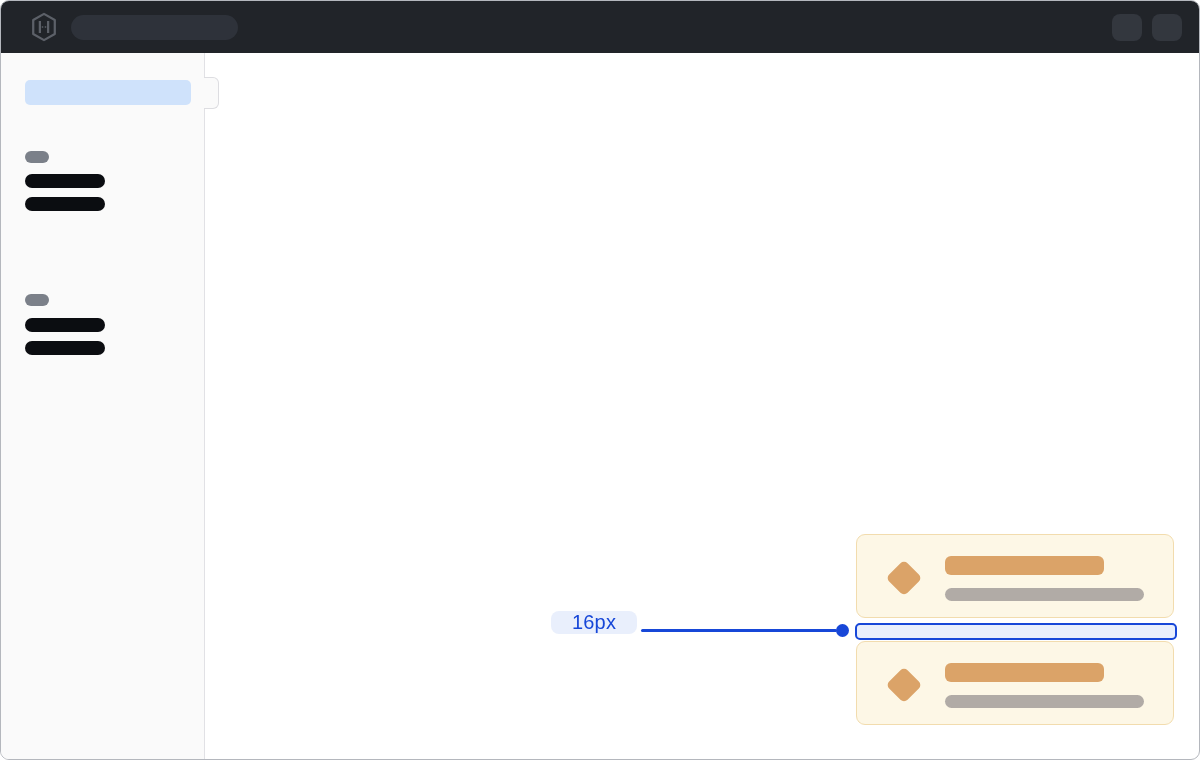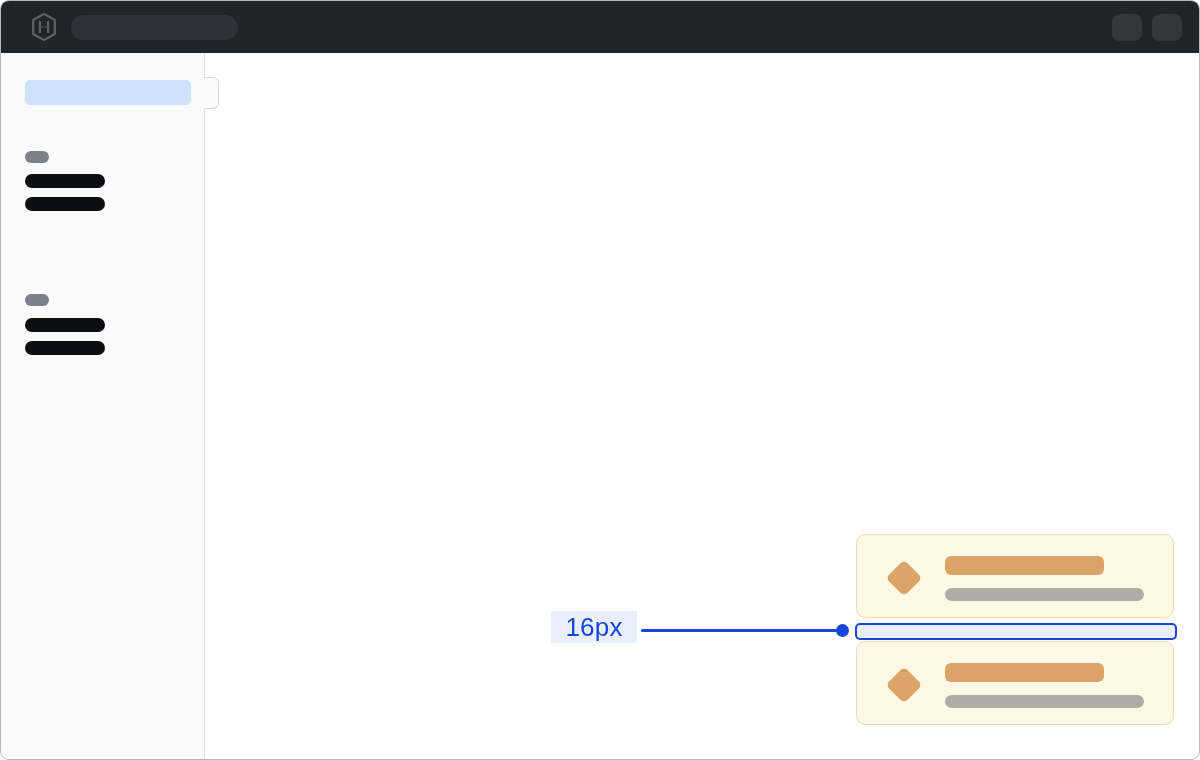--- a/index.html
+++ b/index.html
@@ -85,23 +85,23 @@
     position:absolute;left:88px;top:53px;width:199px;height:13px;
     border-radius:6.5px;background:var(--skel-gray);
   }
   .space-highlight{
     position:absolute;left:854px;top:622px;width:322px;height:17px;
     background:var(--accent-blue-fill);
     border:2px solid var(--accent-blue);
     border-radius:5px;
   }
   .measure-label{
-    position:absolute;left:550px;top:610px;width:86px;height:32px;
-    background:var(--accent-blue-fill);border-radius:0;
-    color:var(--accent-blue);font-size:26px;font-weight:500;
+    position:absolute;left:550px;top:610px;width:86px;height:23px;
+    background:var(--accent-blue-fill);border-radius:8px;
+    color:var(--accent-blue);font-size:20px;font-weight:500;
     display:flex;align-items:center;justify-content:center;
     letter-spacing:0.2px;
   }
   .measure-line{
     position:absolute;left:640px;top:628px;width:196px;height:3px;
     background:var(--accent-blue);border-radius:2px;
   }
   .measure-dot{
     position:absolute;left:835px;top:623px;width:13px;height:13px;
     border-radius:50%;background:var(--accent-blue);

